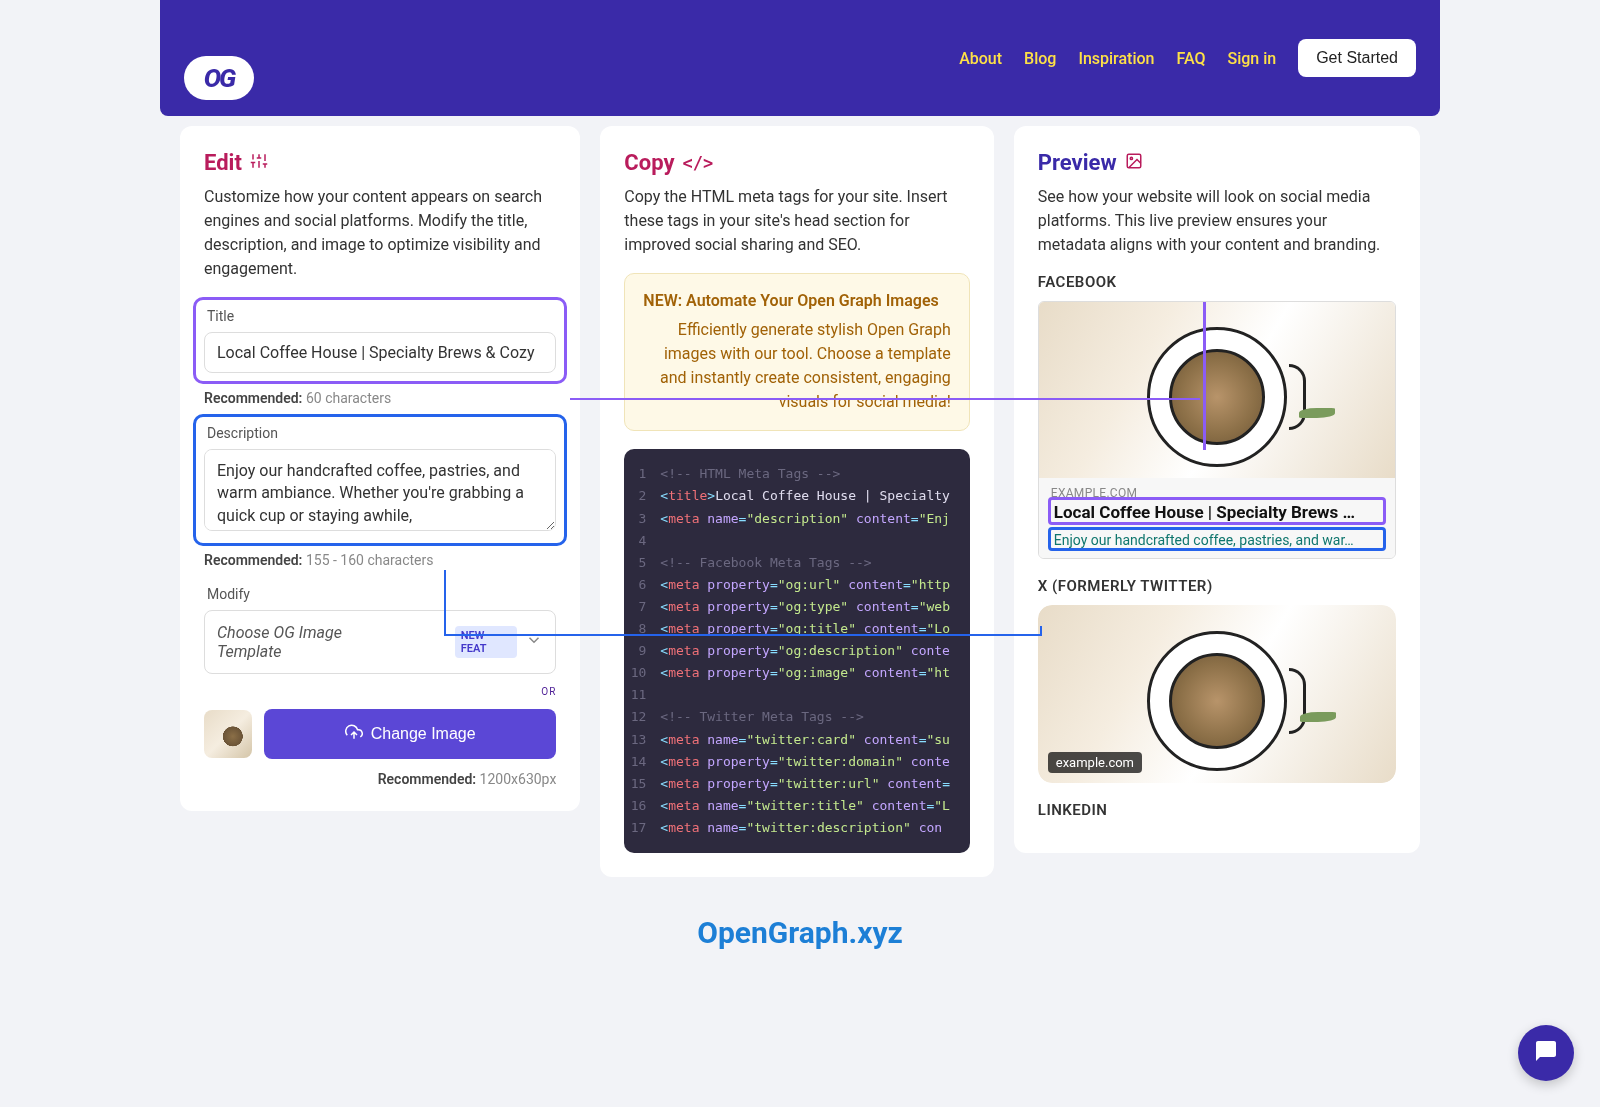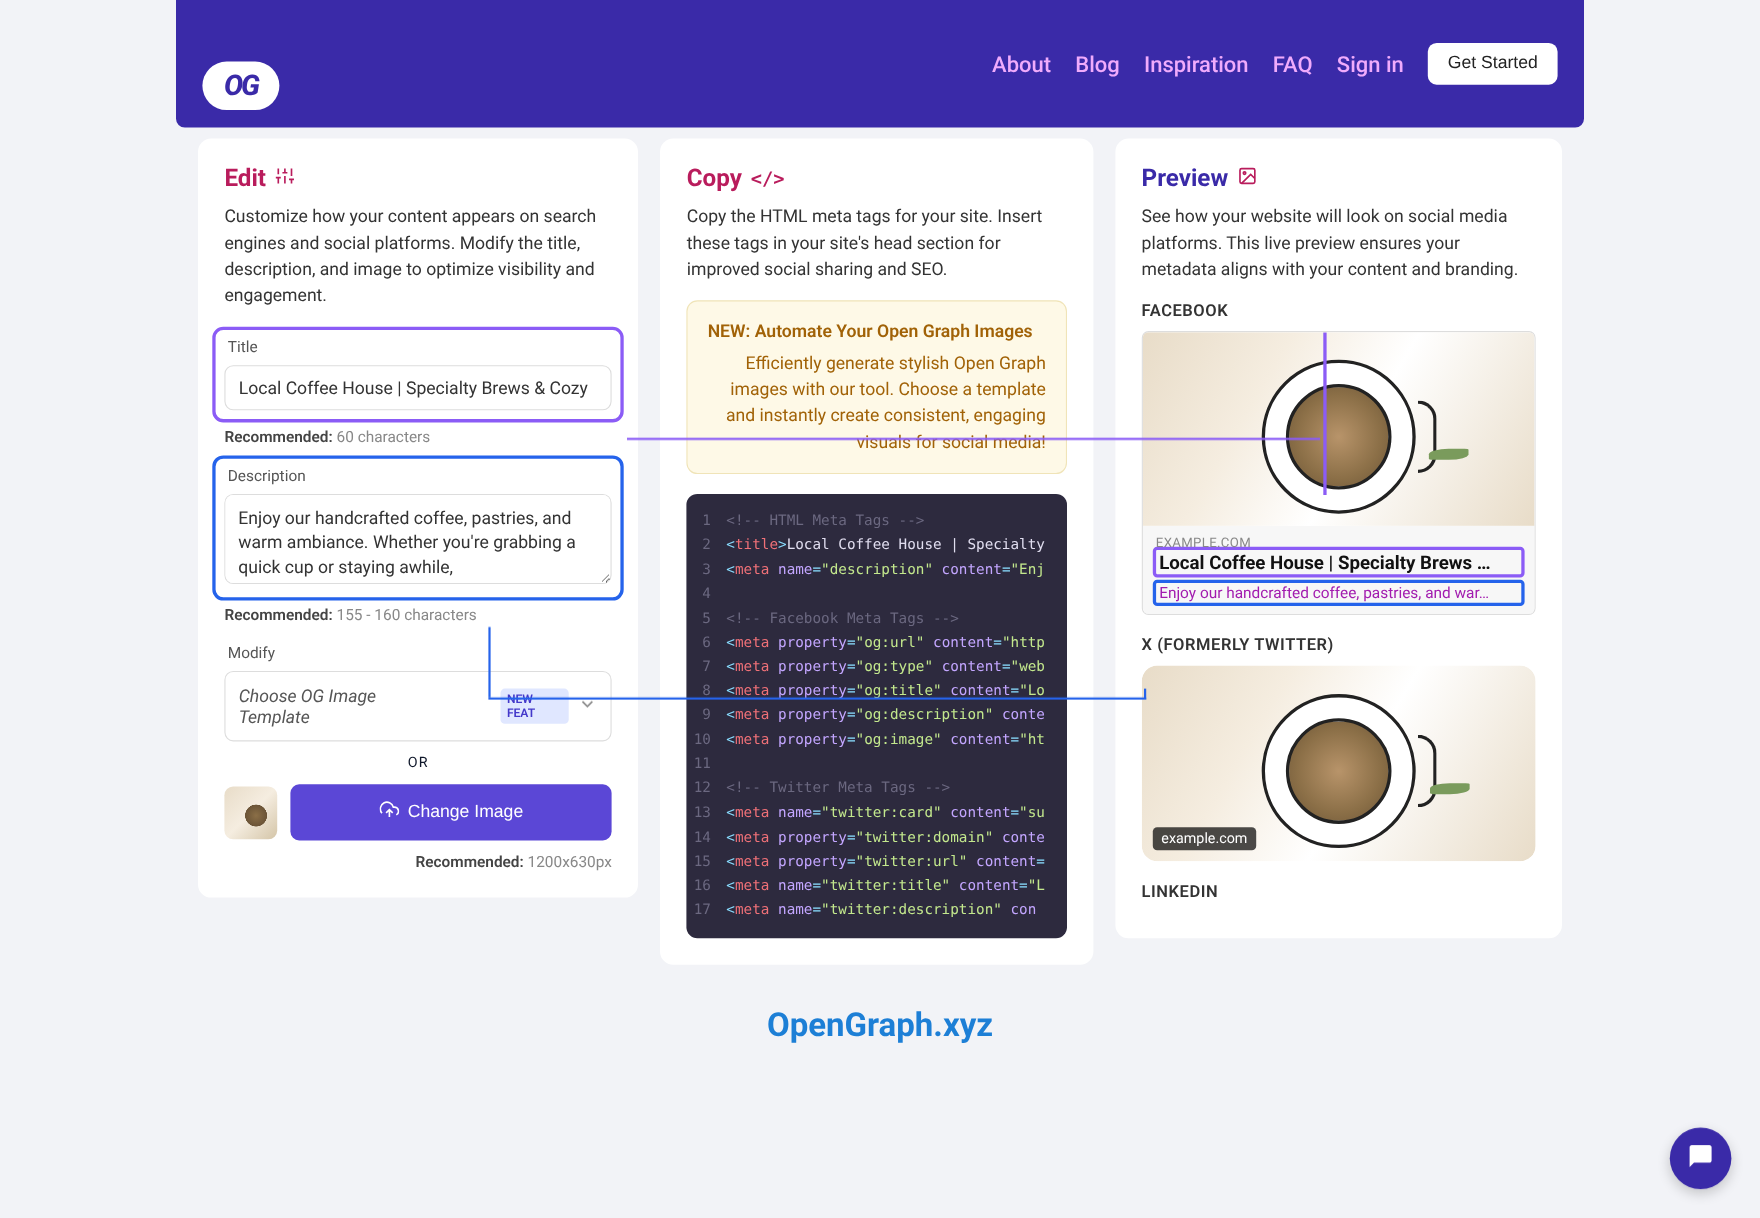--- a/index.html
+++ b/index.html
@@ -4,21 +4,21 @@
   <style>
     * { box-sizing: border-box; margin: 0; padding: 0; }
     body { font-family: -apple-system, BlinkMacSystemFont, 'Segoe UI', Roboto, sans-serif; background: #f2f3f7; color: #333; }
     
     .container { max-width: 1280px; margin: 0 auto; }
     
     .topbar { background: #3a2aa8; padding: 16px 24px; display: flex; align-items: center; justify-content: space-between; border-radius: 0 0 8px 8px; }
     .logo { display: flex; align-items: center; margin-top: 40px; }
     .logo-badge { width: 70px; height: 44px; background: #fff; border-radius: 22px; display: flex; align-items: center; justify-content: center; color: #3a2aa8; font-weight: 800; font-size: 26px; font-style: italic; letter-spacing: -2px; }
     .nav { display: flex; align-items: center; gap: 22px; }
-    .nav a { color: #f0abfc; text-decoration: none; font-size: 20px; font-weight: 500; text-align: right; }
+    .nav a { color: #fde047; text-decoration: none; font-size: 16px; font-weight: 500; text-align: right; }
     .btn-get-started { background: #fff; color: #222; padding: 10px 18px; border-radius: 8px; font-size: 16px; font-weight: 500; border: none; cursor: pointer; }
     
     .cols { display: flex; gap: 20px; padding: 0 20px; margin-top: 10px; align-items: flex-start; }
     .panel { background: #fff; border-radius: 12px; padding: 24px; }
     .panel.edit { width: 407px; position: relative; }
     .panel.copy { width: 400px; position: relative; }
     .panel.preview { width: 413px; }
     
     .panel-title { font-size: 22px; font-weight: 700; color: #b91c5c; display: inline-flex; align-items: center; gap: 8px; margin-bottom: 10px; }
     .panel-title.copy-t { color: #b91c5c; }
@@ -32,21 +32,21 @@
     .text-input { width: 100%; padding: 10px 12px; border: 1px solid #ddd; border-radius: 8px; font-size: 16px; color: #333; font-family: inherit; }
     .textarea { width: 100%; padding: 10px 12px; border: 1px solid #ddd; border-radius: 8px; font-size: 16px; color: #333; font-family: inherit; resize: vertical; height: 82px; line-height: 1.4; }
     .recommended { font-size: 14px; color: #888; margin-top: 6px; margin-left: 0; }
     .recommended b { color: #444; font-weight: 600; }
     
     .image-section { margin-top: 18px; }
     .dropdown { display: flex; align-items: center; justify-content: space-between; border: 1px solid #ddd; border-radius: 8px; padding: 12px; cursor: pointer; gap: 48px; }
     .dropdown-text { font-style: italic; color: #555; font-size: 16px; }
     .badge-new { background: #e0e7ff; color: #4338ca; font-size: 11px; font-weight: 600; padding: 3px 6px; border-radius: 4px; }
     .chevron { color: #888; }
-    .or-sep { text-align: center; color: #0f172a; font-size: 13px; margin: 12px 0; letter-spacing: 1px; }
+    .or-sep { text-align: right; color: #4c1d95; font-size: 10px; margin: 12px 0; letter-spacing: 1px; }
     .img-row { display: flex; gap: 12px; align-items: center; }
     .thumb { width: 48px; height: 48px; border-radius: 8px; background: linear-gradient(135deg,#e8dcc8 0%,#f5ede0 50%,#d4c5a8 100%); position:relative; overflow:hidden; }
     .thumb::after { content:''; position:absolute; inset:0; background: radial-gradient(circle at 60% 55%, #8b6f47 0%, #6b5437 25%, transparent 26%); }
     .btn-change { flex: 1; background: #5b47d6; color: #fff; border: none; border-radius: 8px; padding: 14px; font-size: 16px; font-weight: 500; cursor: pointer; display: flex; align-items: center; justify-content: center; gap: 8px; }
     
     .promo { background: #fef9e7; border: 1px solid #f0e4b8; border-radius: 10px; padding: 16px 18px; margin-bottom: 18px; }
     .promo-title { color: #a16207; font-weight: 600; font-size: 16px; margin-bottom: 6px; line-height:1.4; }
     .promo-body { color: #a16207; font-size: 16px; line-height: 1.5; text-align: right; }
     
     .code-block { background: #2d2a3e; border-radius: 10px; padding: 14px 0; font-family: 'SF Mono', Monaco, Consolas, monospace; font-size: 13px; line-height: 1.7; overflow: hidden; }
@@ -62,21 +62,21 @@
     .fb-label { font-weight: 600; font-size: 15px; letter-spacing: 0.5px; margin-bottom: 10px; margin-top: 4px; }
     .social-card { border: 1px solid #ddd; border-radius: 6px; overflow: hidden; margin-bottom: 18px; position: relative; }
     .social-img { height: 176px; background: linear-gradient(120deg,#e8dcc8 0%,#f5ede0 30%,#fff 55%,#e8dcc8 100%); position: relative; overflow:hidden; }
     .coffee-cup { position:absolute; left:50%; top:50%; transform:translate(-50%,-45%); width:140px; height:140px; border-radius:50%; background:#fff; border:3px solid #222; }
     .coffee-cup::before { content:''; position:absolute; left:50%; top:50%; transform:translate(-50%,-50%); width:90px; height:90px; border-radius:50%; background:radial-gradient(circle,#b8946a 0%,#8b6f47 60%,#6b5437 100%); border:3px solid #222; }
     .coffee-cup::after { content:''; position:absolute; right:-22px; top:50%; transform:translateY(-50%); width:14px; height:60px; border:3px solid #222; border-left:none; border-radius:0 30px 30px 0; }
     .leaf { position:absolute; width:36px; height:10px; background:#7a9b5c; border-radius:50% 10% 50% 10%; }
     .social-meta { padding: 8px 12px 10px; background:#f7f7f7; }
     .social-domain { font-size: 12px; color: #888; text-transform: uppercase; letter-spacing: 0.3px; }
     .social-title { font-size: 17px; font-weight: 700; color: #111; white-space: nowrap; overflow: hidden; text-overflow: ellipsis; margin-top: 2px; }
-    .social-desc { font-size: 14px; color: #a21caf; white-space: nowrap; overflow: hidden; text-overflow: ellipsis; margin-top: 2px; }
+    .social-desc { font-size: 14px; color: #0f766e; white-space: nowrap; overflow: hidden; text-overflow: ellipsis; margin-top: 2px; }
     .social-title-box { border: 3px solid #8b5cf6; border-radius: 4px; margin: -3px -3px 0 -3px; padding: 0 3px; }
     .social-desc-box { border: 3px solid #2563eb; border-radius: 4px; margin: 2px -3px -3px -3px; padding: 0 3px; }
     .purple-v { position:absolute; width:3px; background:#8b5cf6; top:0; bottom:28px; left:46%; }
     
     .twitter-card { border-radius: 14px; overflow: hidden; position: relative; margin-bottom: 18px; }
     .twitter-card .social-img { height: 178px; border-radius: 14px; }
     .tw-domain { position: absolute; bottom: 10px; left: 10px; background: rgba(0,0,0,0.7); color: #fff; font-size: 13px; padding: 3px 8px; border-radius: 4px; }
     
     .footer-brand { text-align: center; font-size: 30px; font-weight: 700; color: #1d7fd6; margin-top: 38px; padding-bottom: 30px; }
     

